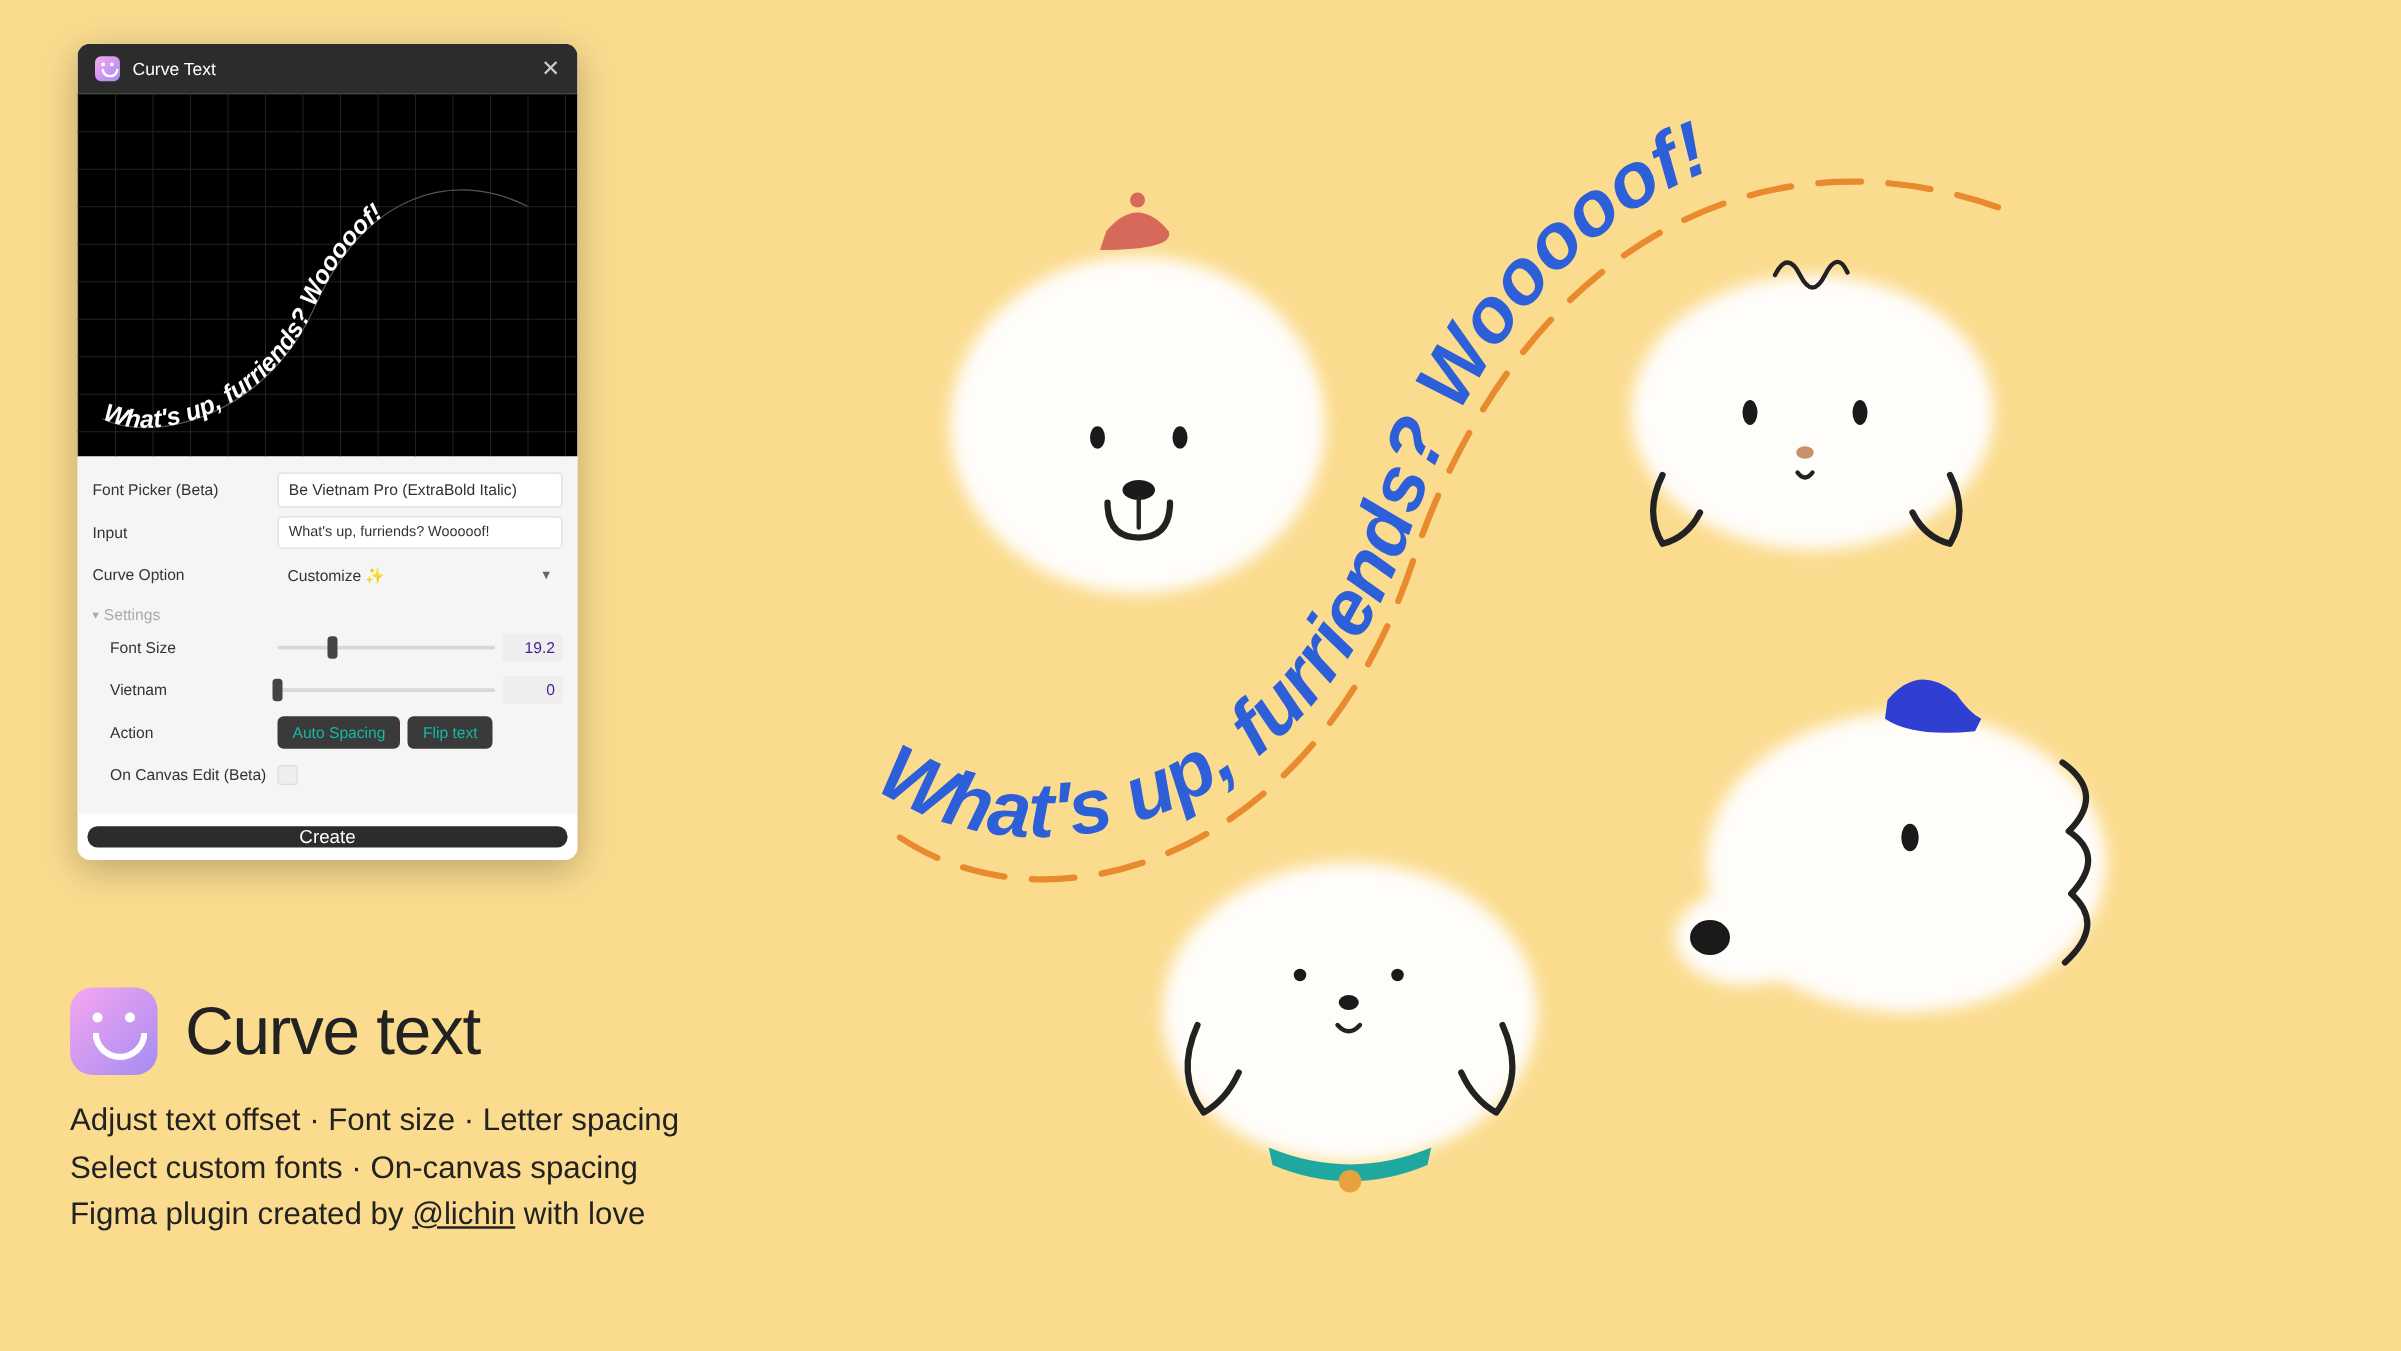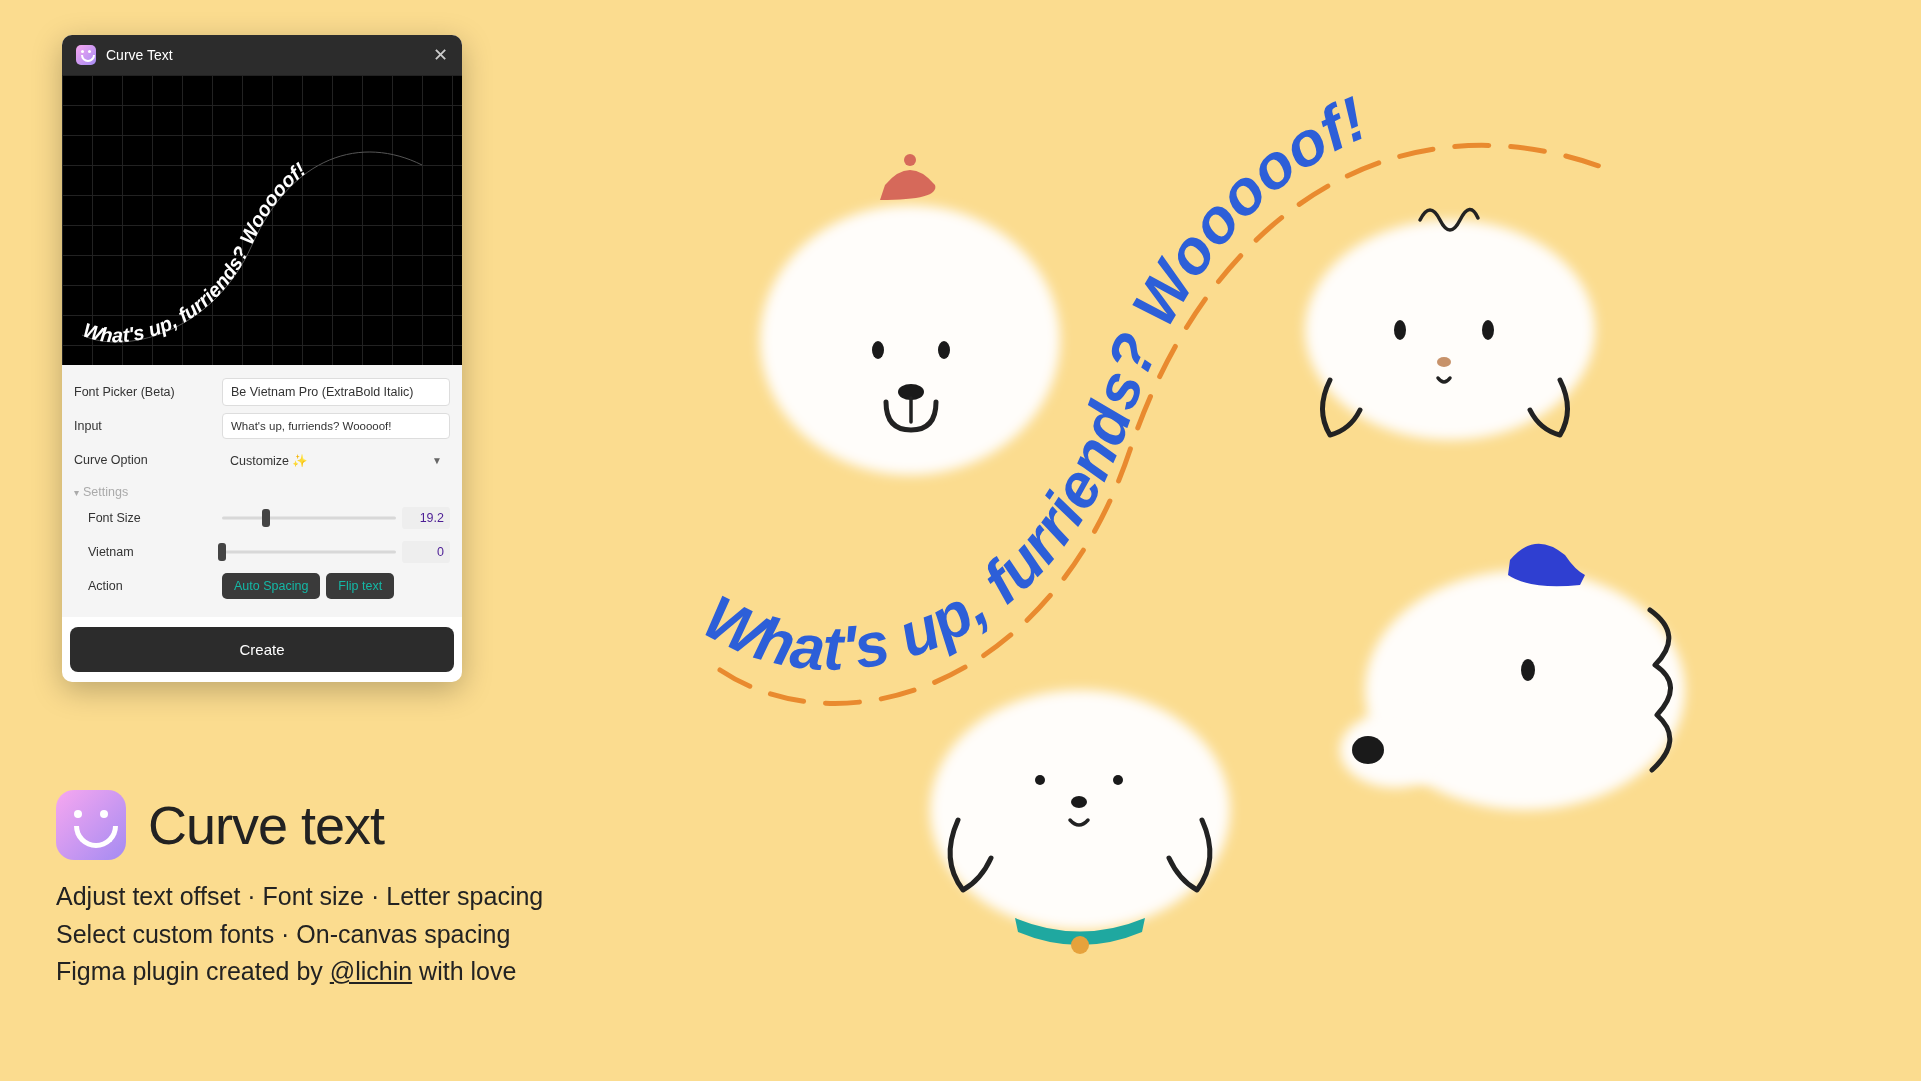--- a/index.html
+++ b/index.html
@@ -148,21 +148,20 @@
   .panel-footer{
     padding:10px 8px 10px;
   }
   .create-btn{
     display:block;
     width:100%;
     background:#2c2c2c;
     color:#fff;
     border:none;
     border-radius:8px;
-    padding:14px;
     font-size:15px;
     cursor:pointer;
   }
 
   
   .promo{
     position:absolute;
     left:56px; top:790px;
     color:#222;
   }
@@ -292,20 +291,26 @@
           <div class="thumb" id="th3" style="left: 0%;"></div>
         </div>
         <div class="valbox">0</div>
       </div>
     </div>
     <div class="row indent">
       <div class="label" style="flex-basis:126px">Action</div>
       <div class="field">
         <button class="btn-dark">Auto Spacing</button>
         <button class="btn-dark">Flip text</button>
+      </div>
+    </div>
+    <div class="row indent">
+      <div class="label" style="flex-basis:126px">On Canvas Edit (Beta)</div>
+      <div class="field">
+        <div class="checkbox"></div>
       </div>
     </div>
   </div>
 
   <div class="panel-footer">
     <button class="create-btn">Create</button>
   </div>
 </div>
 
 <div class="promo">

